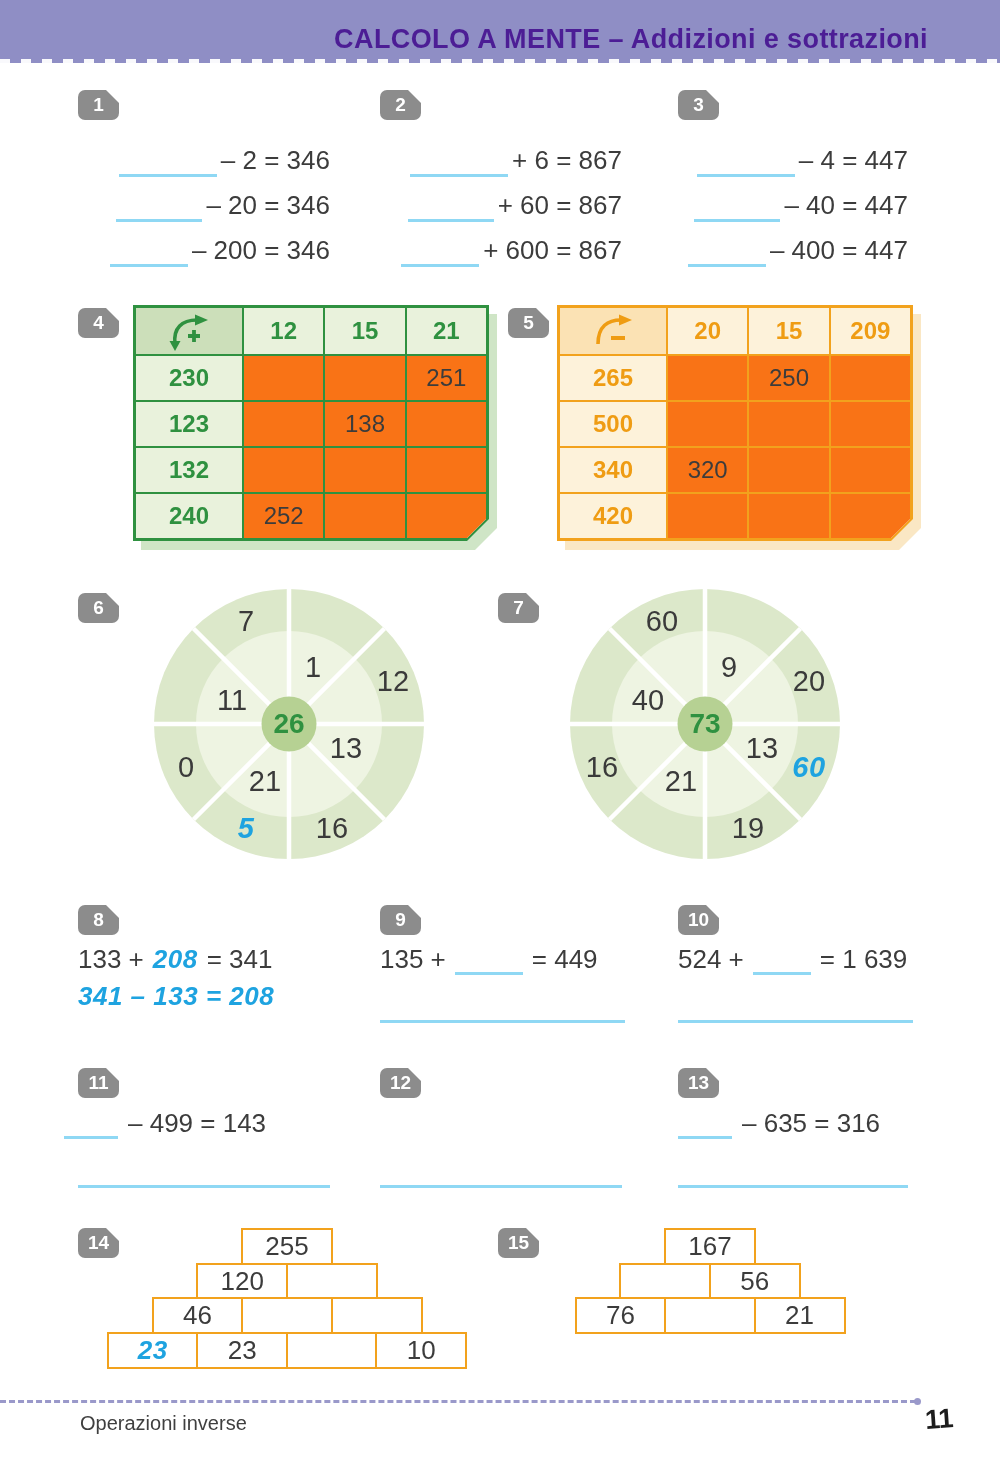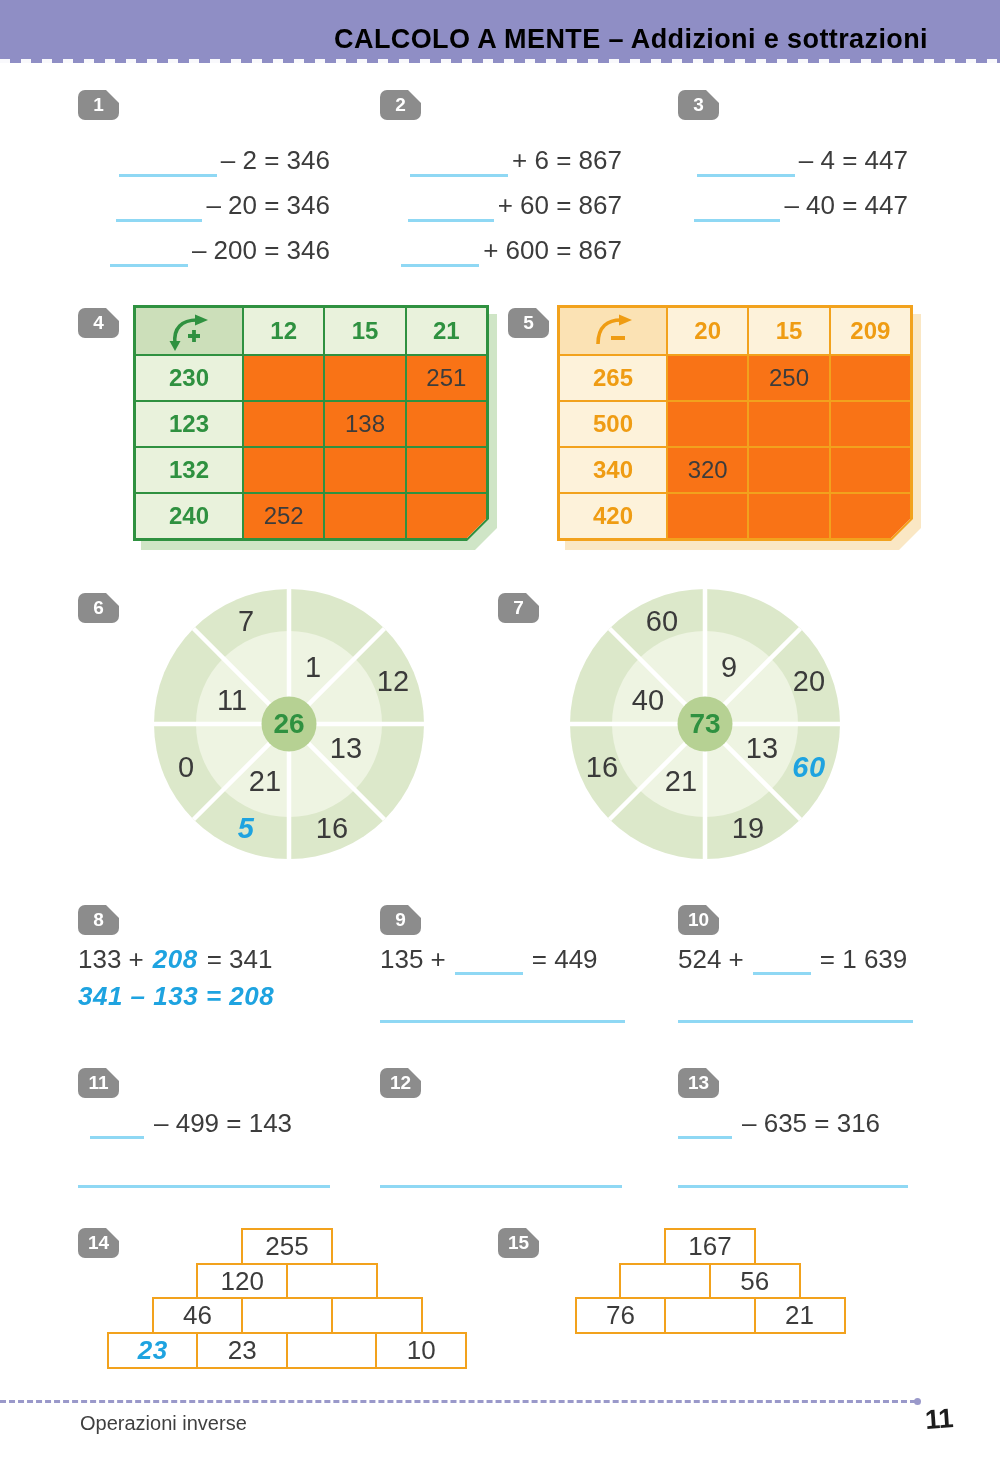--- a/index.html
+++ b/index.html
@@ -12,21 +12,21 @@
   .header {
     position:absolute; left:0; top:0; width:100%; height:63px;
     background:#8f8ec5; display:flex; align-items:flex-end; justify-content:flex-end;
     padding:0 72px 8px 0; box-sizing:border-box;
   }
   .header::after {
     content:""; position:absolute; left:0; right:0; bottom:0; height:4px;
     background:repeating-linear-gradient(90deg,#ffffff 0 10px, transparent 10px 21px);
     opacity:.95;
   }
-  .header .title { color:#000000; font-weight:bold; font-size:27px; letter-spacing:.4px; }
+  .header .title { color:#4c1d95; font-weight:bold; font-size:27px; letter-spacing:.4px; }
   
   .badge {
     position:absolute; width:41px; height:30px; background:#8c8c8c; color:#fff;
     font-weight:bold; font-size:19px; display:flex; align-items:center; justify-content:center;
     border-radius:7px;
     clip-path:polygon(0 0, calc(100% - 13px) 0, 100% 13px, 100% 100%, 0 100%);
   }
   
   .eqcol { position:absolute; }
   .eqrow { height:45px; display:flex; justify-content:flex-end; align-items:flex-end; gap:4px; font-size:26px; line-height:34px; }
@@ -130,20 +130,24 @@
   </div>
 
   <div class="eqcol" style="left:678px; top:132px; width:230px;">
     <div class="eqrow">
         <span class="blank"></span>
         <span>– 4 = 447</span>
       </div>
     <div class="eqrow">
         <span class="blank"></span>
         <span>– 40 = 447</span>
+      </div>
+    <div class="eqrow">
+        <span class="blank"></span>
+        <span>– 400 = 447</span>
       </div>
   </div>
 
   <div class="badge" style="left:78px; top:308px;">4</div>
   <div class="badge" style="left:508px; top:308px;">5</div>
 
   <div class="wtbl green" style="left:133px; top:305px;">
     <div class="tshadow"></div>
     <div class="tframe">
       <div class="tgrid">
@@ -293,21 +297,21 @@
     <span>524 +</span>
     <span class="inline-blank" style="width:58px;"></span>
     <span>= 1 639</span>
   </div>
   <div class="fill-line" style="left:678px; top:1020px; width:235px;"></div>
 
   <div class="badge" style="left:78px; top:1068px;">11</div>
   <div class="badge" style="left:380px; top:1068px;">12</div>
   <div class="badge" style="left:678px; top:1068px;">13</div>
 
-  <div class="eq-single" style="left:90px; top:1108px;align-items:flex-end;">
+  <div class="eq-single" style="left:64px; top:1108px;align-items:flex-end;">
     <span class="blank-s"></span>
     <span>– 499 = 143</span>
   </div>
   <div class="fill-line" style="left:78px; top:1185px; width:252px;"></div>
 
   <div class="fill-line" style="left:380px; top:1185px; width:242px;"></div>
 
   <div class="eq-single" style="left:678px; top:1108px;">
     <span class="blank-s"></span>
     <span>– 635 = 316</span>

